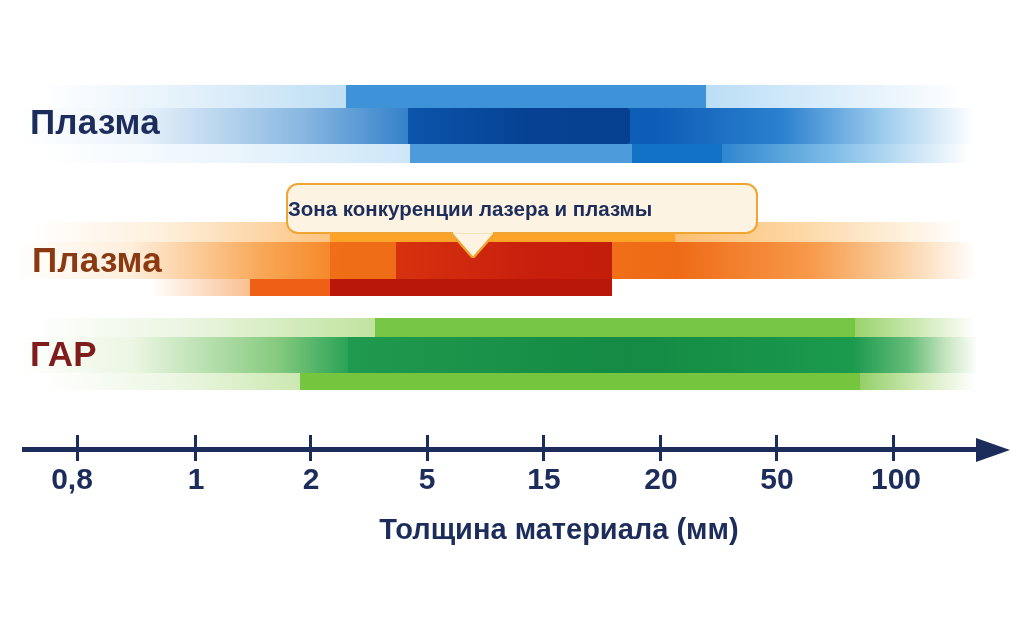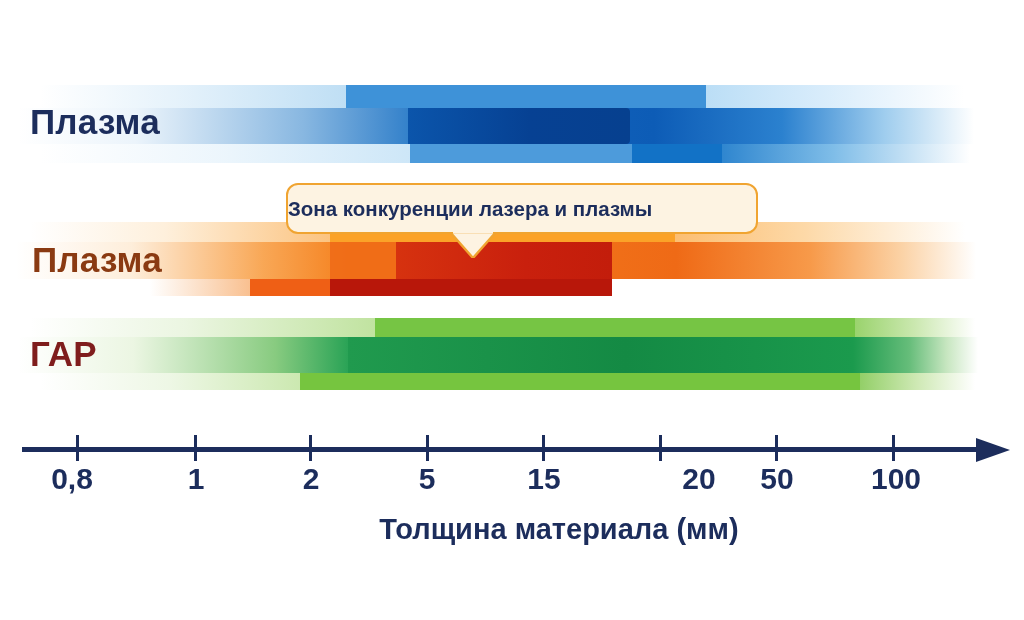--- a/index.html
+++ b/index.html
@@ -187,19 +187,19 @@
   <div class="tick" style="left:542px;top:435px;height:26px;"></div>
   <div class="tick" style="left:659px;top:435px;height:26px;"></div>
   <div class="tick" style="left:775px;top:435px;height:26px;"></div>
   <div class="tick" style="left:892px;top:435px;height:26px;"></div>
 
   <div class="tick-label" style="left:72px;top:462px;">0,8</div>
   <div class="tick-label" style="left:196px;top:462px;">1</div>
   <div class="tick-label" style="left:311px;top:462px;">2</div>
   <div class="tick-label" style="left:427px;top:462px;">5</div>
   <div class="tick-label" style="left:544px;top:462px;">15</div>
-  <div class="tick-label" style="left:699px;top:462px;">20</div>
+  <div class="tick-label" style="left:661px;top:462px;">20</div>
   <div class="tick-label" style="left:777px;top:462px;">50</div>
   <div class="tick-label" style="left:896px;top:462px;">100</div>
 
   <div id="axis-title" style="left:0px;top:513px;">Толщина материала (мм)</div>
 
 </div>
 
 </body></html>

